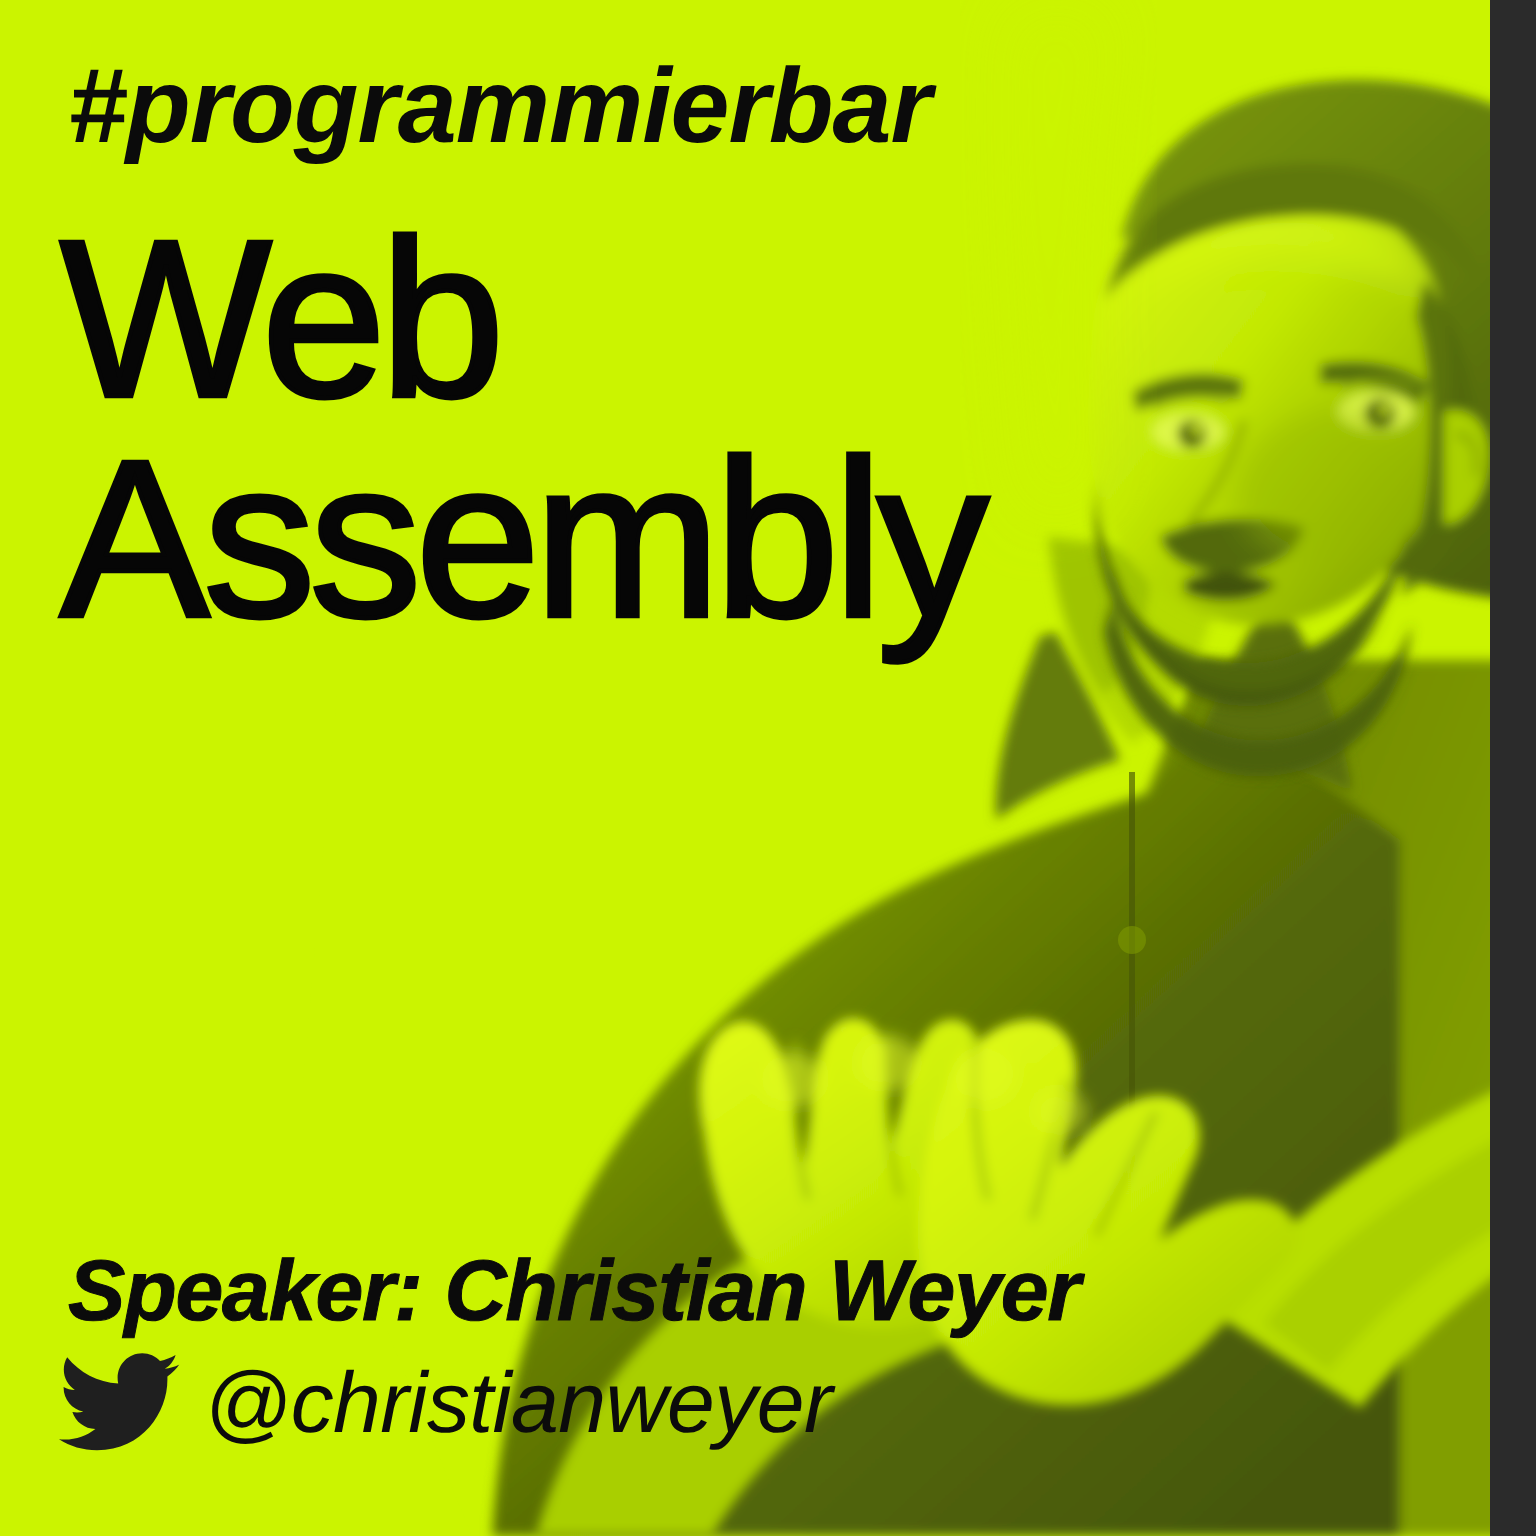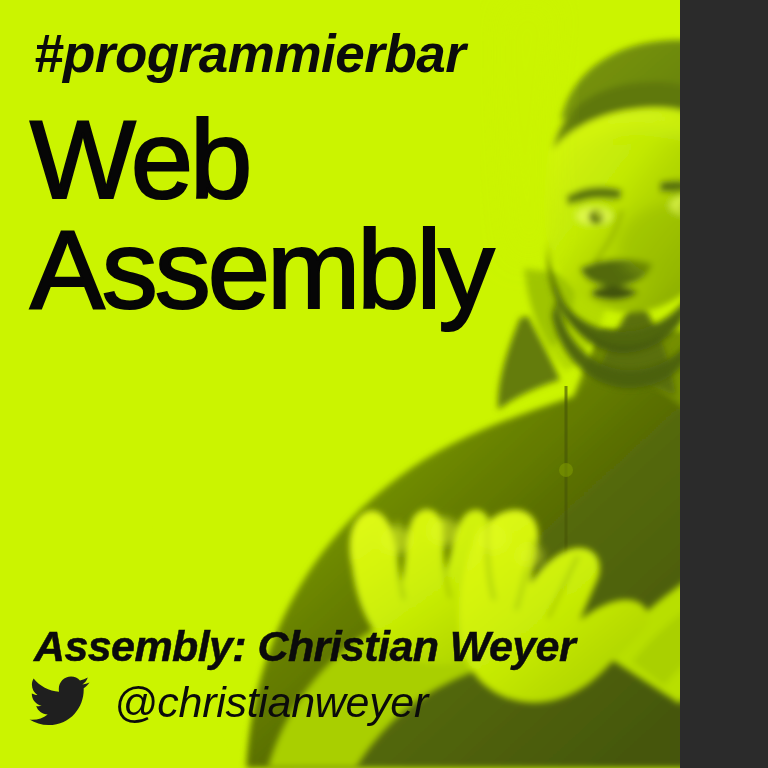--- a/index.html
+++ b/index.html
@@ -3,21 +3,21 @@
 <meta charset="utf-8">
 <title>programmierbar Web Assembly</title>
 <style>
   html, body {
     margin: 0;
     padding: 0;
     background: #2b2b2b;
   }
   #poster {
     position: relative;
-    width: 680px;
+    width: 745px;
     height: 768px;
     overflow: hidden;
     background: #ccf500;
     font-family: "Liberation Sans", sans-serif;
     -webkit-font-smoothing: antialiased;
   }
 
   
   .portrait {
     position: absolute;
@@ -79,21 +79,21 @@
     line-height: 1;
     -webkit-text-stroke: 0.5px #0b0b0b;
   }
 
   .handle-row {
     position: absolute;
     left: 28px;
     top: 676px;
     display: flex;
     align-items: center;
-    gap: 24px;
+    gap: 12px;
   }
   .twitter-icon {
     width: 62px;
     height: 52px;
     flex: 0 0 auto;
     display: block;
   }
   .twitter-icon svg { display: block; width: 100%; height: 100%; }
 
   .handle {
@@ -334,21 +334,21 @@
     </svg>
   </div>
 
   <div class="text-layer">
 
     <div class="hashtag">#programmierbar</div>
 
     <div class="title">Web
 Assembly</div>
 
-    <div class="speaker">Assembly: Christian Weyer</div>
+    <div class="speaker">Speaker: Christian Weyer</div>
 
     <div class="handle-row">
       <span class="twitter-icon">
         <svg viewBox="0 0 62 52" aria-hidden="true">
           <path fill="#1f1f1f" d="M61.5 6.4c-2.2 1-4.6 1.7-7.1 2 2.6-1.5 4.5-4 5.4-6.9
             -2.4 1.4-5 2.4-7.8 3C49.8 2.1 46.6.6 43.1.6c-6.8 0-12.3 5.5-12.3 12.3 0 1 .1 1.9.3 2.8
             C20.9 15.2 11.7 10.2 5.6 2.6c-1.1 1.8-1.7 4-1.7 6.2 0 4.3 2.2 8 5.5 10.2
             -2 0-3.9-.6-5.6-1.5v.2c0 6 4.2 10.9 9.9 12.1-1 .3-2.1.4-3.2.4-.8 0-1.6-.1-2.3-.2
             1.6 4.9 6.1 8.4 11.5 8.5-4.2 3.3-9.5 5.3-15.3 5.3-1 0-2-.1-2.9-.2
             5.5 3.5 12 5.5 19 5.5 22.8 0 35.2-18.9 35.2-35.2 0-.5 0-1.1 0-1.6

